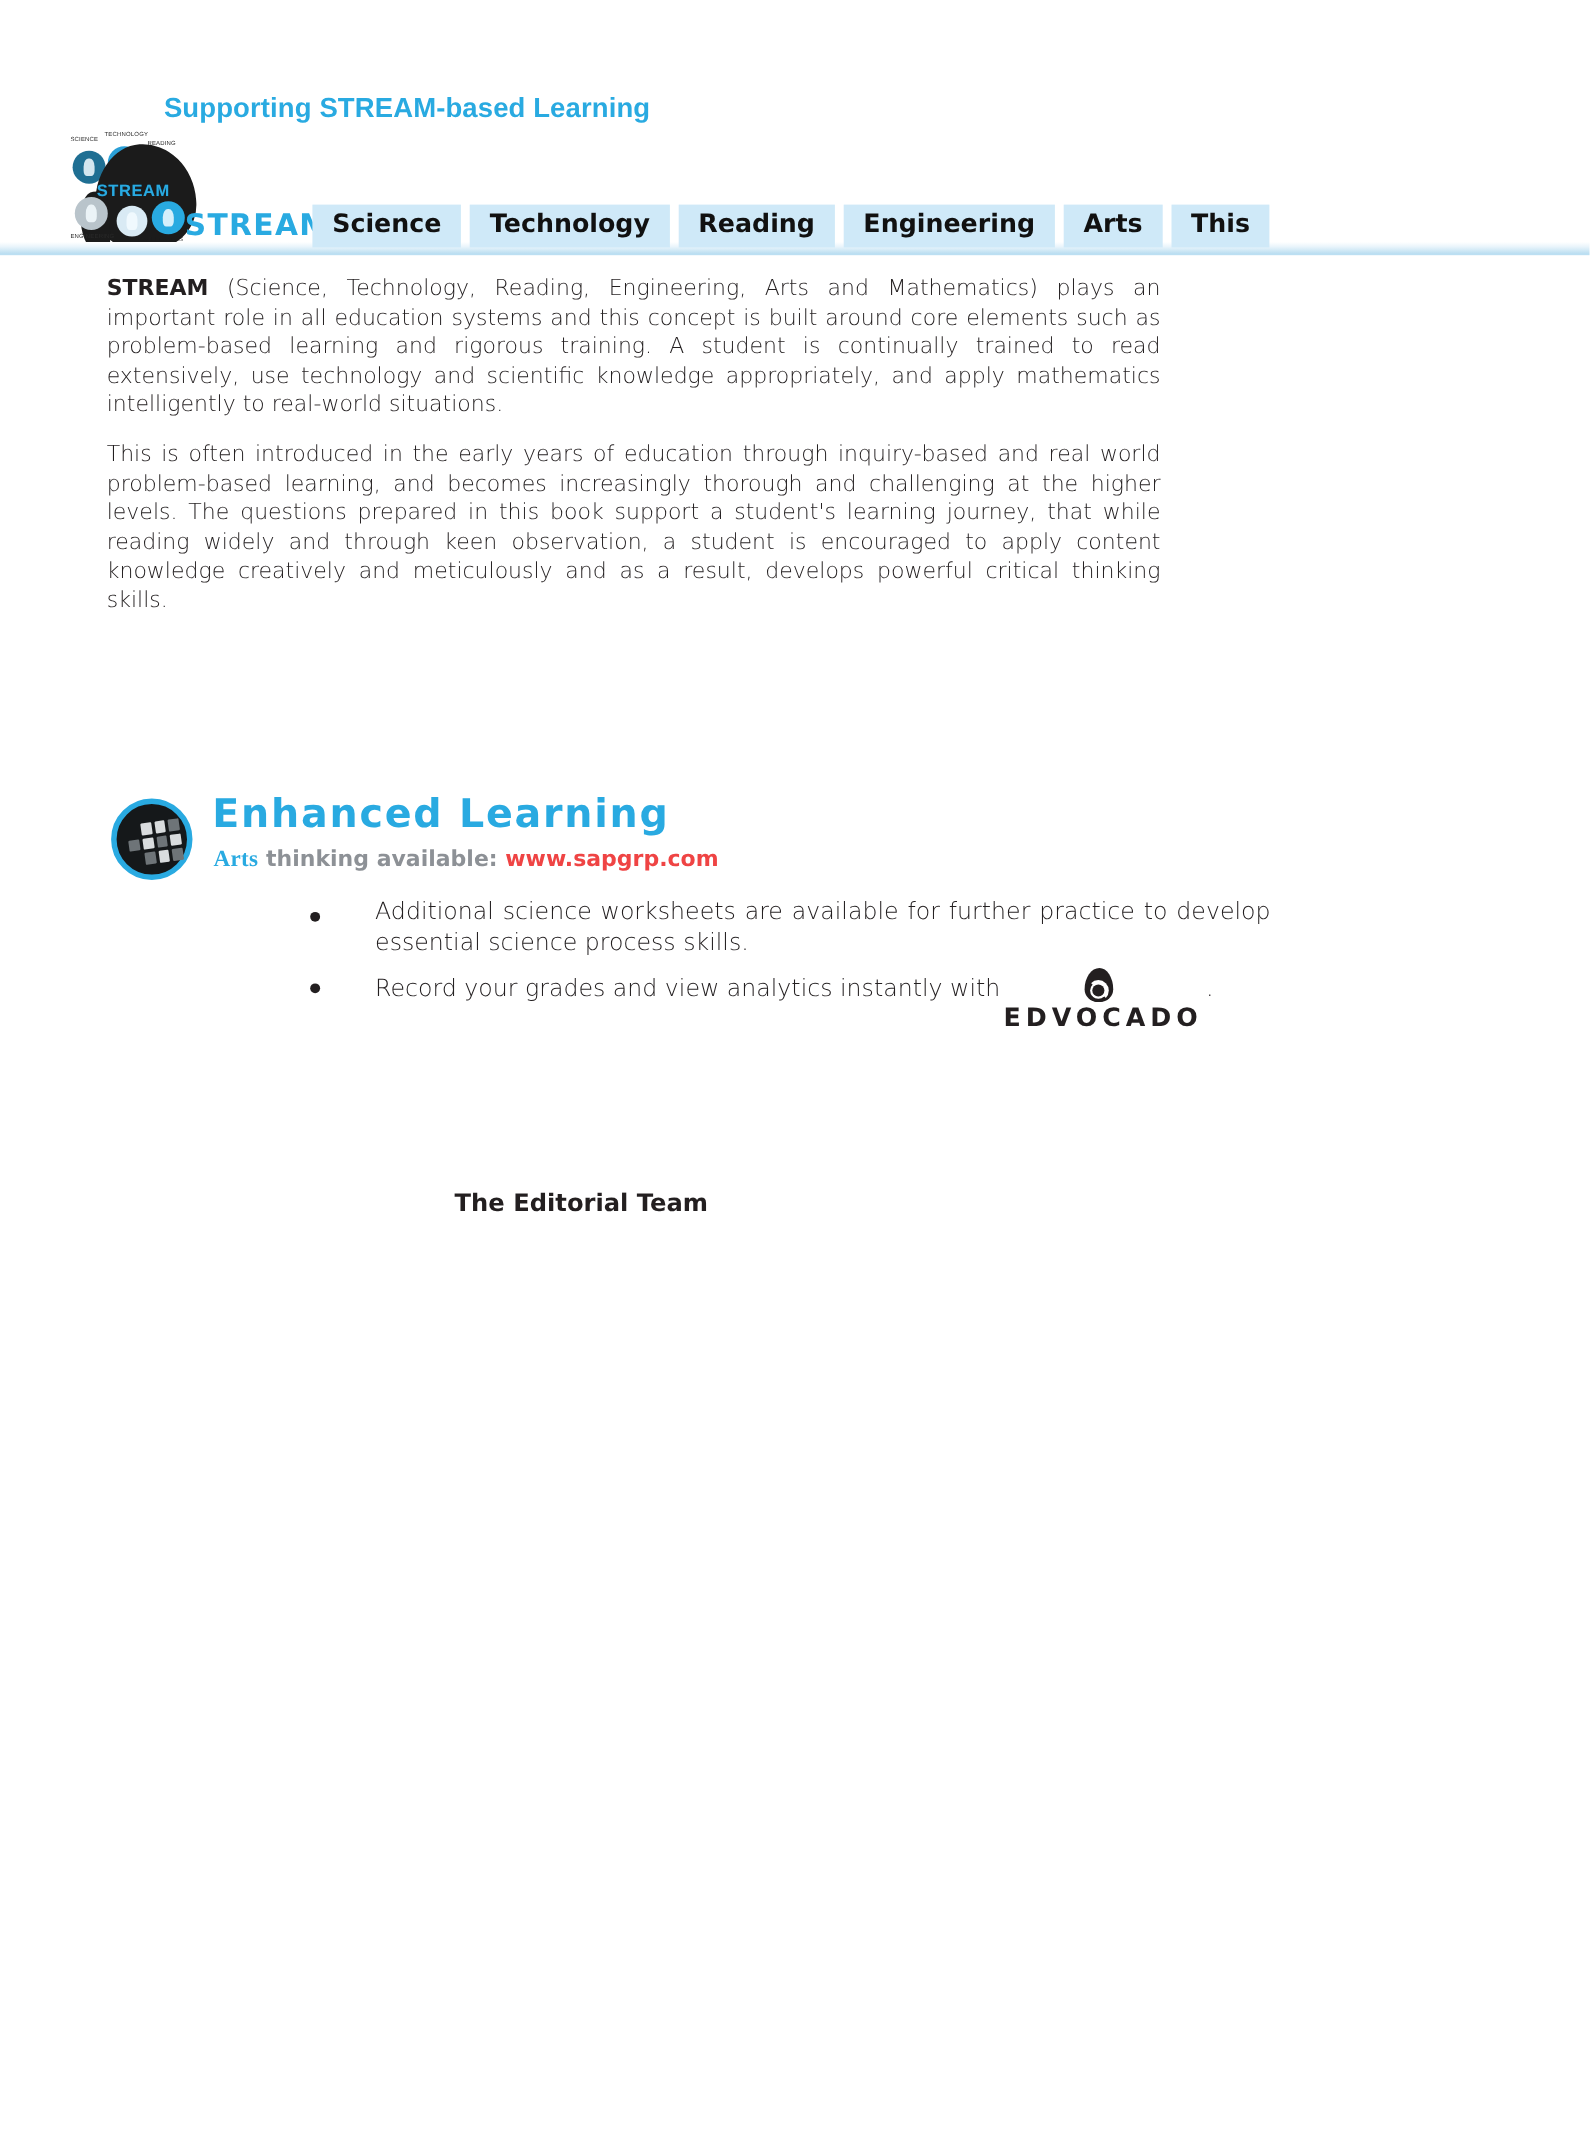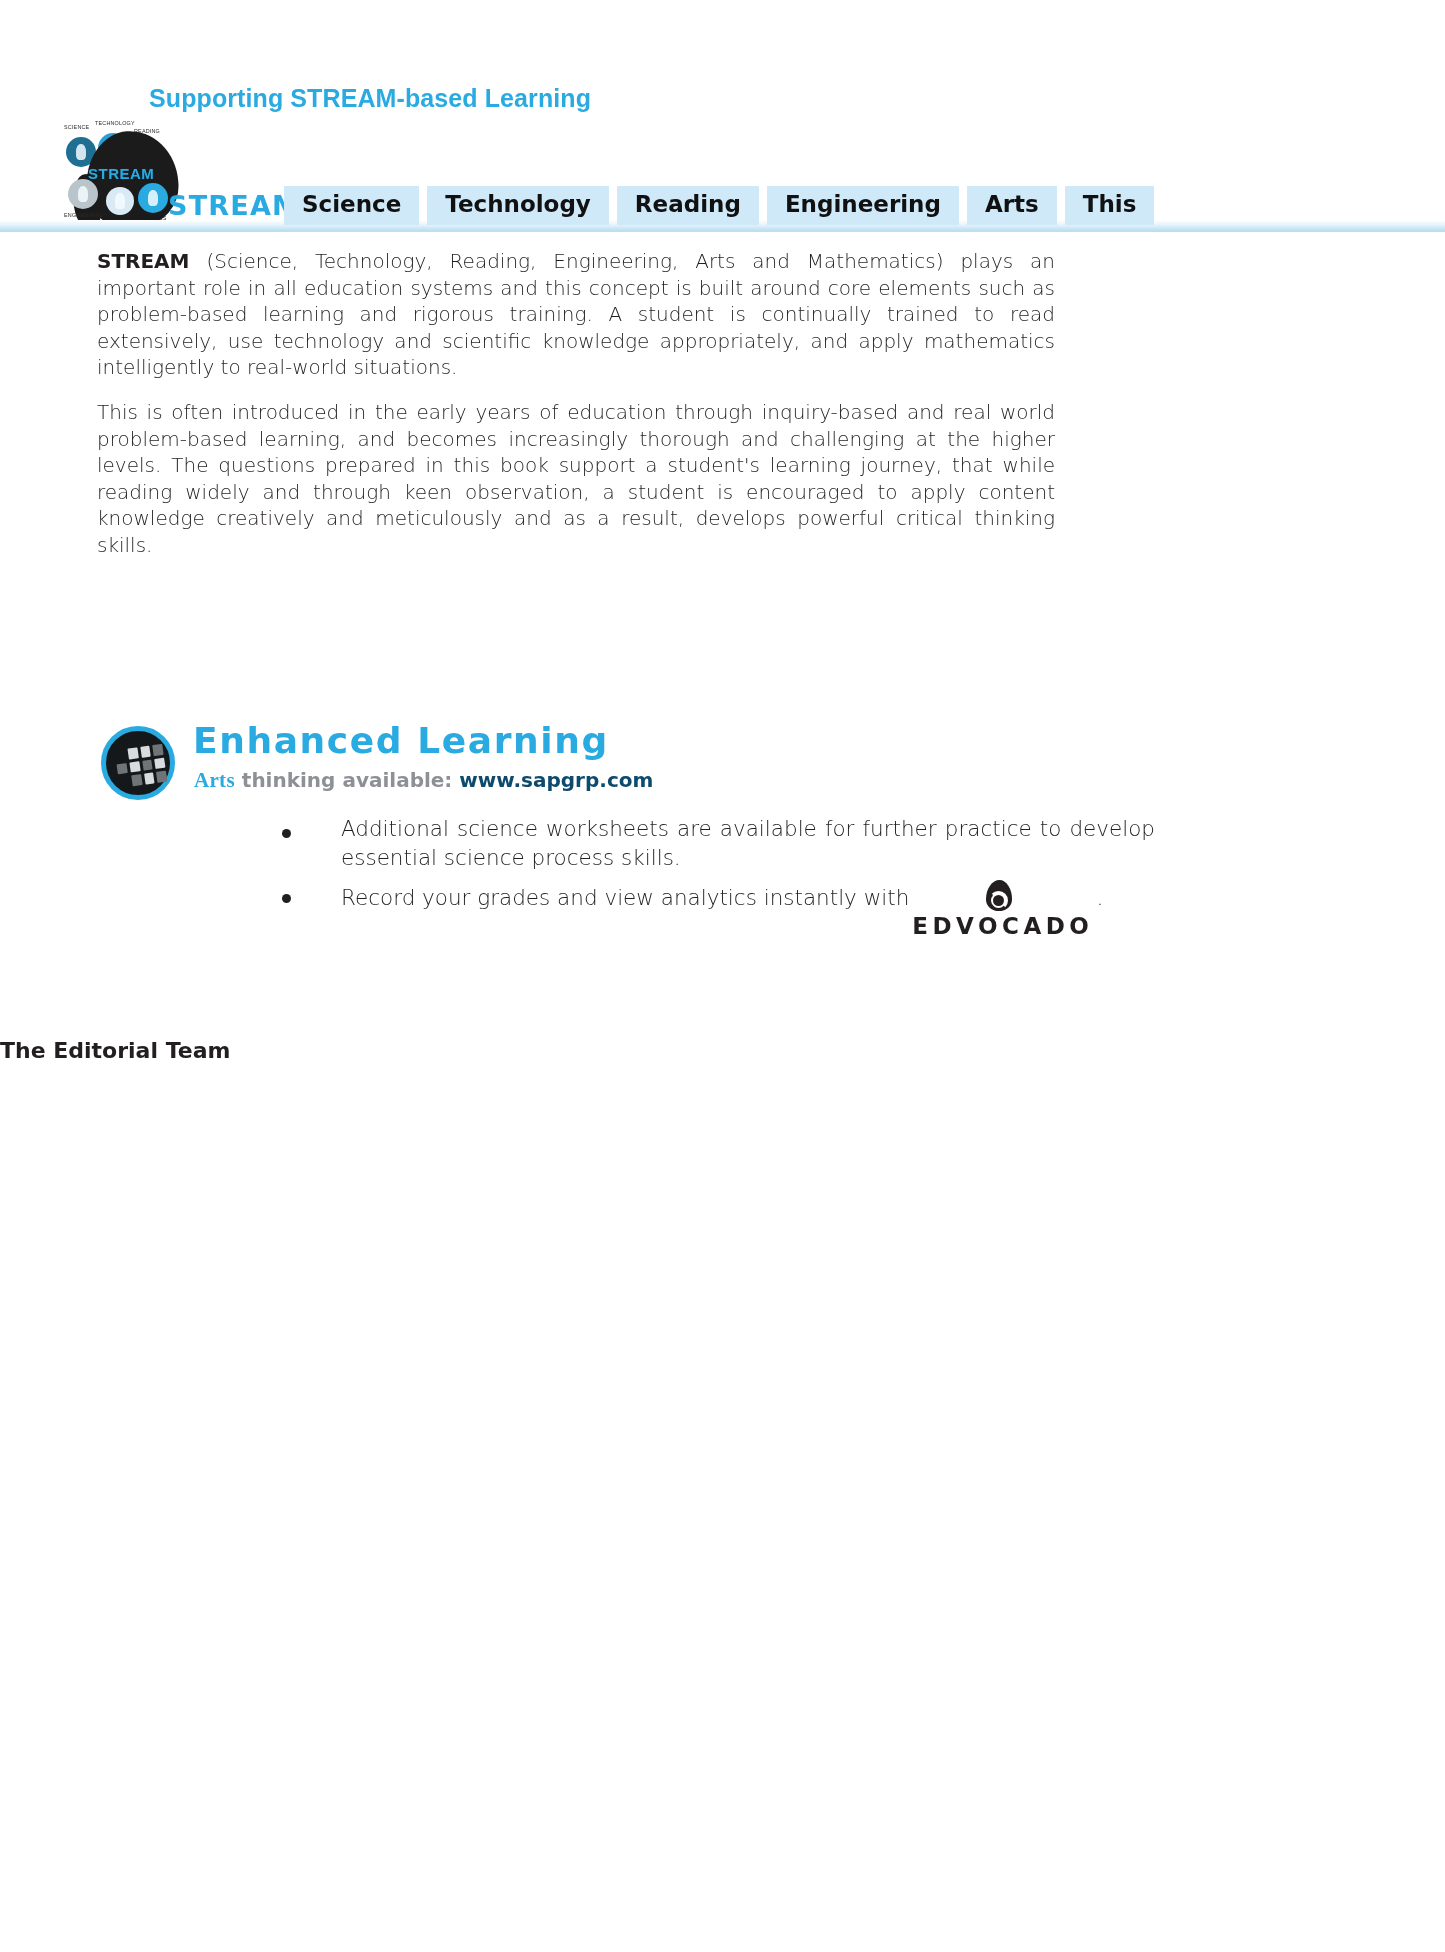--- a/index.html
+++ b/index.html
@@ -232,21 +232,21 @@
     font-family: "DejaVu Sans", sans-serif;
   }
   .el-sub .free {
     color: #29aae1;
     font-size: 21px;
     letter-spacing: .3px;
     font-family: "Liberation Serif", serif;
     font-weight: bold;
   }
   .el-sub .gray { color: #8d9196; }
-  .el-sub .url  { color: #0c4a6e; }
+  .el-sub .url  { color: #ef4444; }
 
   
   .bullets {
     position: absolute;
     left: 185px;
     top: 95px;
     width: 873px;
   }
   .bullet-row {
     display: flex;
@@ -330,23 +330,23 @@
     font-weight: bold;
     letter-spacing: 4.5px;
     color: #231f20;
     font-family: "DejaVu Sans", sans-serif;
   }
 
   
   .signature {
     position: absolute;
     left: 0;
-    top: 1038px;
+    top: 1082px;
     width: 1057px;
-    text-align: left;
+    text-align: center;
     font-size: 22px;
     font-weight: bold;
     color: #231f20;
     font-family: "DejaVu Sans", sans-serif;
   }
 </style>
 </head>
 <body>
 
 <div class="page">

